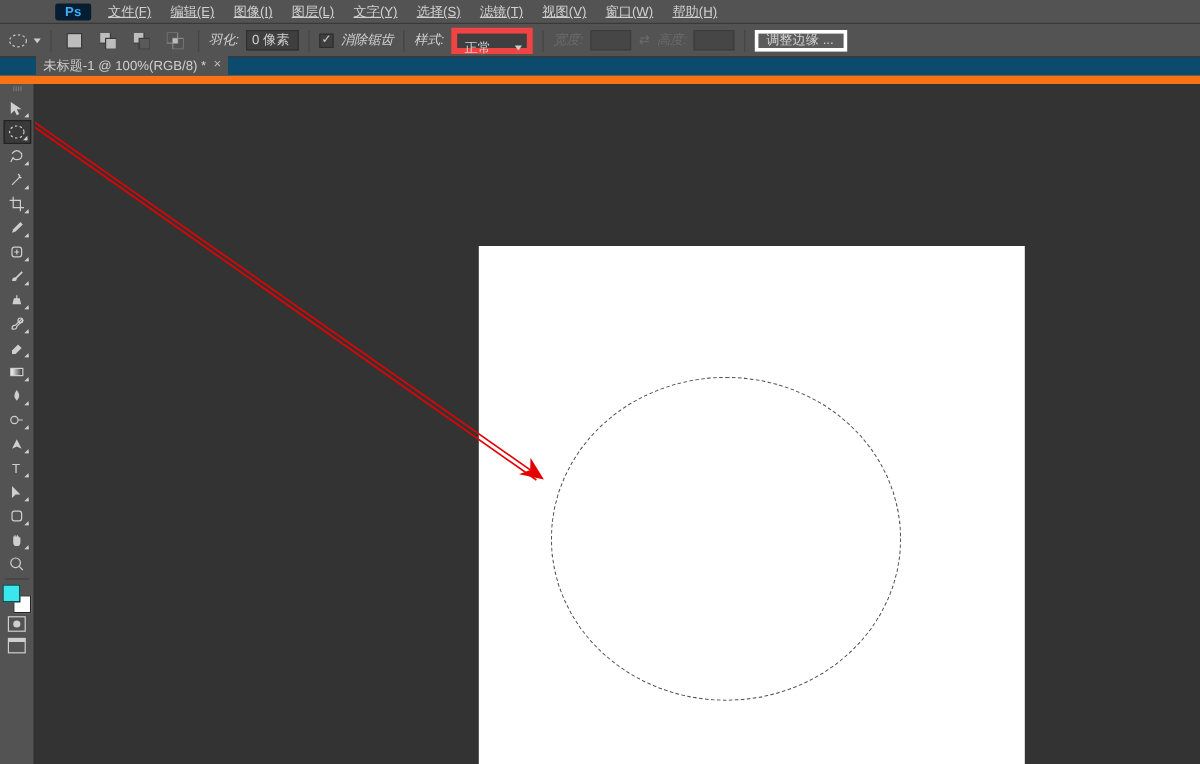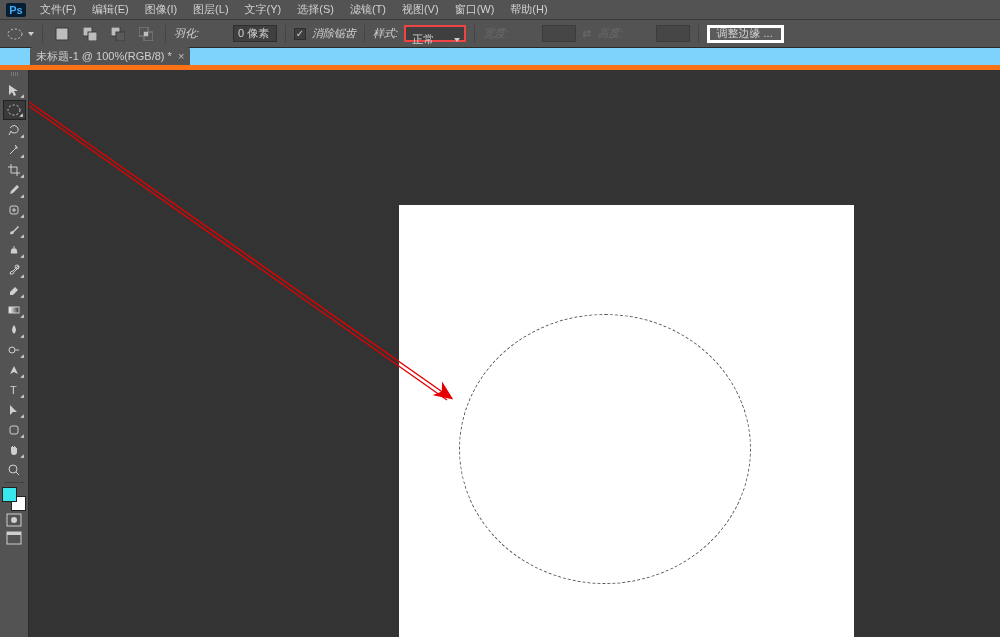--- a/index.html
+++ b/index.html
@@ -6,26 +6,27 @@
   html, body { width: 1000px; height: 637px; background: #525252; overflow: hidden; }
 
   
   .menubar {
     display: flex; align-items: center; height: 20px;
     background: #535353; color: #d1d1d1; font-size: 11px;
     gap: 4px; padding: 0 6px; border-bottom: 1px solid #393939;
   }
   .ps-logo {
     display: inline-flex; align-items: center; justify-content: center;
-    width: 20px; height: 14px;
+    width: 30px; height: 14px;
     background: #071e32; color: #3db0ff; font-weight: bold;
     font-size: 11px; border-radius: 2px; margin-right: 4px;
     font-family: Arial, sans-serif;
-  }
-  .menu-item { padding: 2px 6px; white-space: nowrap; cursor: default; }
+    margin-left: 40px;
+  }
+  .menu-item { padding: 2px 6px; white-space: nowrap; cursor: default; text-decoration: underline; }
 
   
   .optionsbar {
     display: flex; align-items: center; height: 28px;
     background: #535353; color: #d1d1d1; font-size: 11px;
     padding: 0 6px; border-bottom: 1px solid #2a2a2a; gap: 6px;
   }
   .tool-swatch {
     width: 28px; height: 20px; display: inline-flex; align-items: center;
     justify-content: center; position: relative;
@@ -40,45 +41,45 @@
     width: 22px; height: 20px; display: inline-flex; align-items: center;
     justify-content: center; color: #cfcfcf;
   }
   .icon-btn svg { pointer-events: none; }
   .vsep { width: 1px; height: 18px; background: #444; margin: 0 2px; }
   .lbl { white-space: nowrap; font-style: italic; }
   .lbl.dim { color: #6b6b6b; }
   .field-inset {
     background: #3f3f3f; border: 1px solid #2e2e2e; height: 17px;
     color: #d1d1d1; font-size: 11px; padding: 0 4px; min-width: 44px;
-    display: inline-flex; align-items: center; margin-left: 28px;
+    display: inline-flex; align-items: center;
   }
   .chk {
     appearance: none; width: 12px; height: 12px;
     border: 1px solid #2e2e2e; background: #3f3f3f;
     display: inline-flex; align-items: center; justify-content: center;
   }
   .chk.checked::after { content: "✓"; color: #cfcfcf; font-size: 10px; line-height: 1; }
   .dropdown {
     display: inline-flex; align-items: center; background: #3f3f3f;
-    border: 2px solid #ef4444; height: 17px; padding: 12px 4px 0 6px;
+    border: 5px solid #ef4444; height: 17px; padding: 12px 4px 0 6px;
     gap: 18px;
   }
   .swap-icon { color: #6b6b6b; font-size: 11px; }
   .btn {
     display: inline-flex; align-items: center; height: 18px;
     background: #5c5c5c; border: 3px solid #ffffff; color: #d1d1d1;
     font-size: 11px; padding: 0 8px 0 6px; gap: 4px;
   }
 
   
   .tabbar {
     display: flex; align-items: flex-end; height: 22px;
-    background: #7dd3fc; padding: 2px 4px 0 30px; gap: 4px;
-    border-bottom: 5px solid #f97316;
+    background: #0c4a6e; padding: 2px 4px 0 30px; gap: 4px;
+    border-bottom: 7px solid #f97316;
   }
   .doc-tab {
     display: inline-flex; align-items: center; height: 18px;
     background: #535353; color: #cfcfcf; font-size: 11px;
     padding: 0 6px; border-top-left-radius: 3px; border-top-right-radius: 3px;
     gap: 6px;
   }
   .doc-tab .close { color: #bfbfbf; cursor: default; }
 
   

